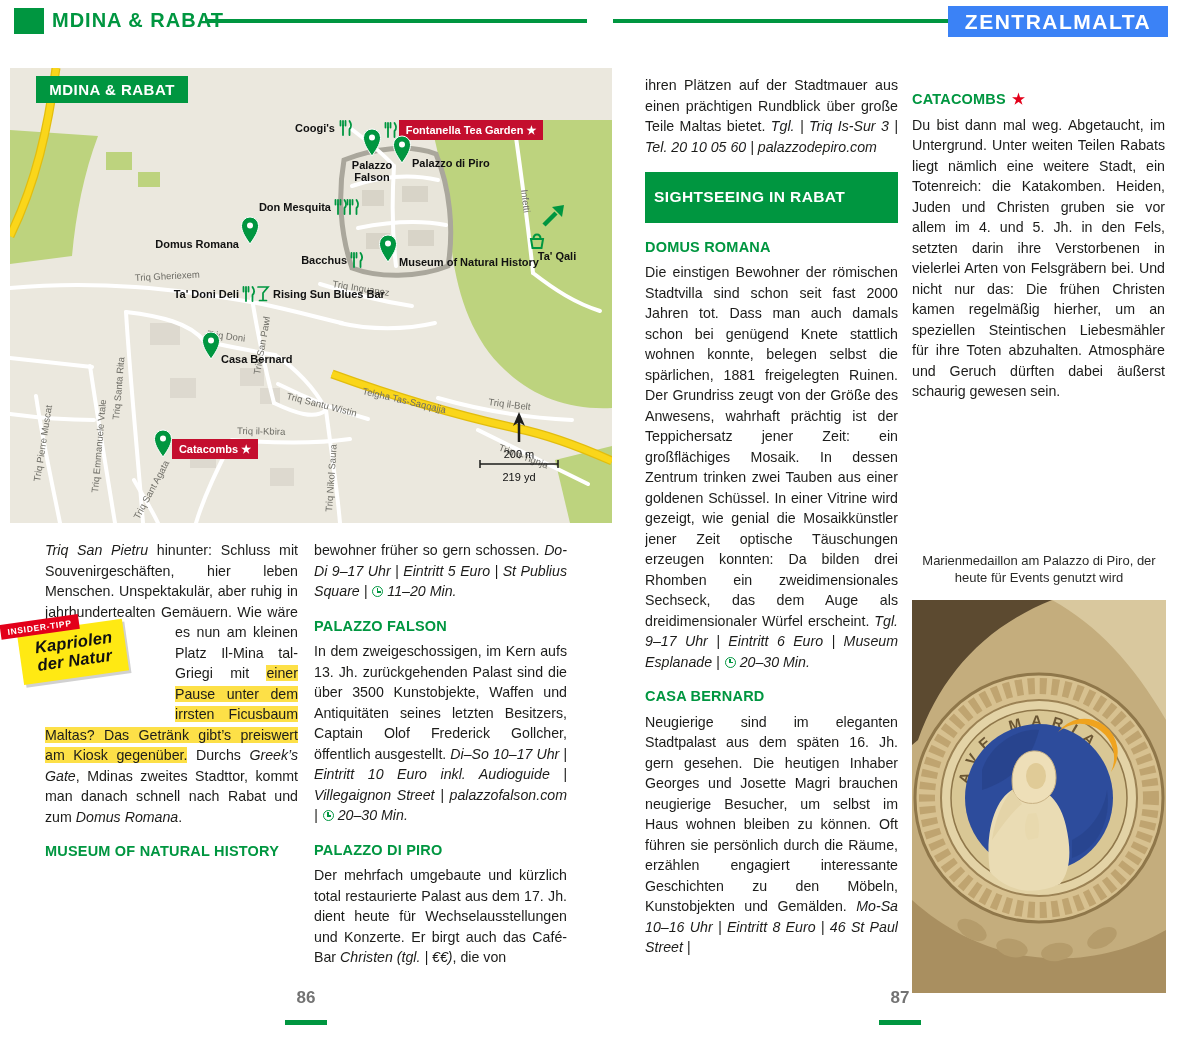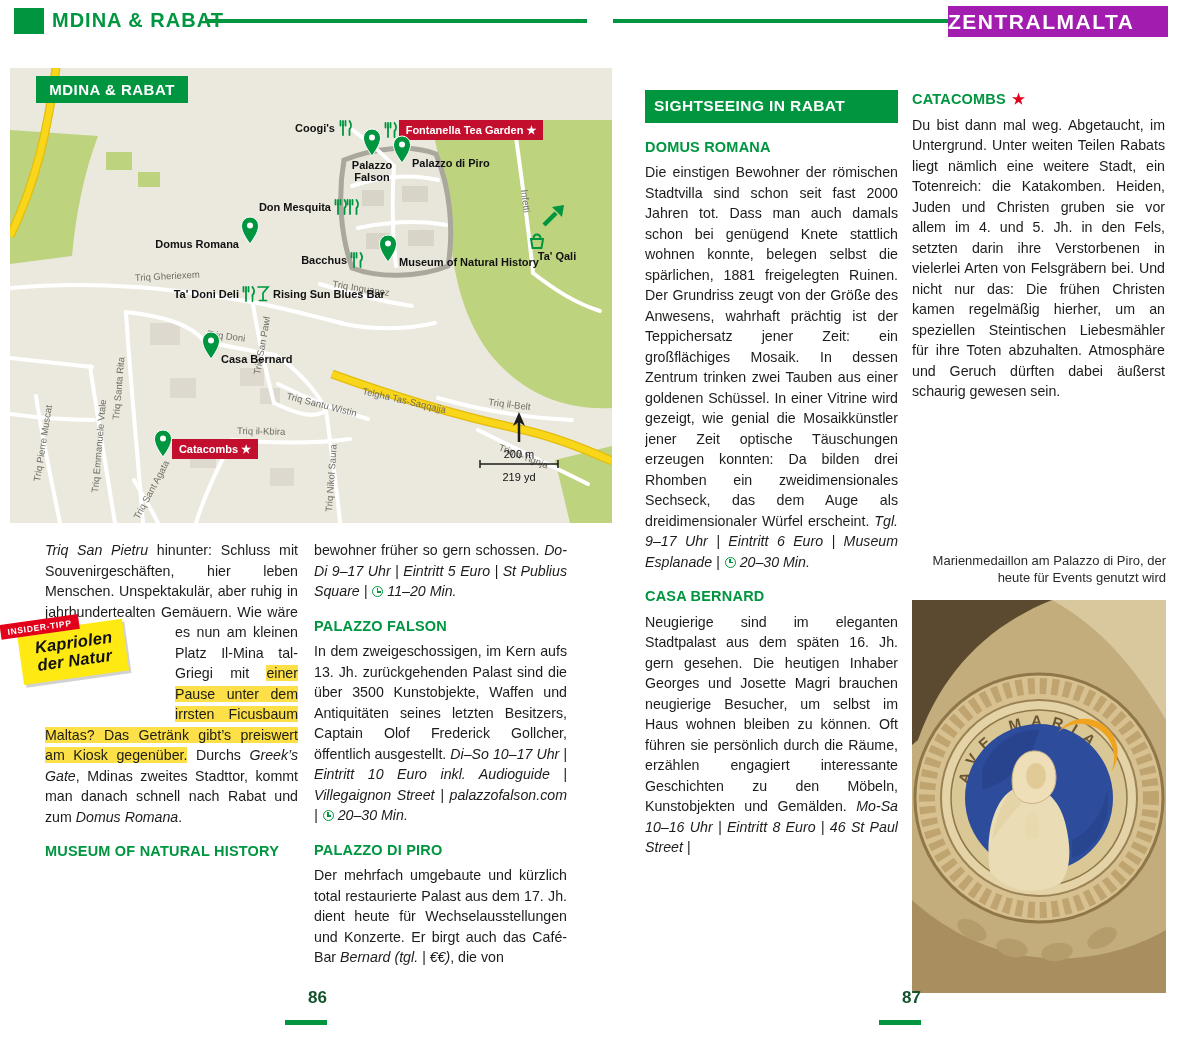--- a/index.html
+++ b/index.html
@@ -5,67 +5,67 @@
   *{margin:0;padding:0;box-sizing:border-box}
   html,body{width:1200px;height:1049px}
   body{position:relative;background:#fff;font-family:"Liberation Sans",sans-serif;color:#1d1d1b;overflow:hidden}
 
   
   .green-block{position:absolute;left:14px;top:8px;width:30px;height:26px;background:#009640}
   .hdr-title-left{position:absolute;left:52px;top:9px;font-size:20px;font-weight:bold;color:#009640;letter-spacing:1px}
   .hdr-rule{position:absolute;top:19px;height:4px;background:#009640}
   #rule-left{left:205px;width:382px}
   #rule-right{left:613px;width:335px}
-  .hdr-title-right{position:absolute;left:948px;top:6px;width:220px;height:31px;background:#a21caf;color:#fff;font-weight:bold;font-size:21px;text-align:left;line-height:31px;letter-spacing:1.5px}
+  .hdr-title-right{position:absolute;left:948px;top:6px;width:220px;height:31px;background:#3b82f6;color:#fff;font-weight:bold;font-size:21px;text-align:center;line-height:31px;letter-spacing:1.5px}
 
   
   #map{position:absolute;left:10px;top:68px;width:602px;height:455px}
   #map svg{display:block}
   #map text{font-family:"Liberation Sans",sans-serif}
   .street-label{font-size:9.5px;fill:#6e6d66}
   .poi-label{font-size:11px;font-weight:bold;fill:#111}
   .box-label{font-size:11px;font-weight:bold;fill:#fff}
   .map-title{font-size:15px;font-weight:bold;fill:#fff;letter-spacing:.5px}
   .scale-label{font-size:11px;fill:#111}
 
   
   .col{position:absolute;width:253px;font-size:14.2px;line-height:20.5px;text-align:justify;color:#1c1c1a;overflow:hidden}
   #col-l1{left:45px;top:540px;height:474px;overflow:visible}
   #col-l2{left:314px;top:540px;height:474px}
   #col-r1{left:645px;top:75px;height:934px}
   #col-r2{left:912px;top:75px;height:470px}
   .body-p{text-align:justify}
   h3.sec{color:#009640;font-size:14.5px;font-weight:bold;margin:14px 0 5px;text-align:left;letter-spacing:.2px}
-  .section-banner{background:#009640;color:#fff;font-weight:bold;font-size:15.5px;letter-spacing:.4px;padding:6px 9px;margin:15px 0 10px;text-align:left}
+  .section-banner{background:#009640;color:#fff;font-weight:bold;font-size:15.5px;letter-spacing:.4px;padding:15px 9px;margin:15px 0 10px;text-align:left}
   .seg-i{font-style:italic}
   .seg-hl{background:#fde047}
   .seg-clock{display:inline-block;width:11px;height:11px;border:1.6px solid #009640;border-radius:50%;position:relative;margin:0 4px 0 1px;vertical-align:-1px}
   .seg-clock::after{content:"";position:absolute;left:3.6px;top:1.2px;width:1.5px;height:3.8px;background:#009640}
   .seg-clock::before{content:"";position:absolute;left:3.6px;top:4.2px;width:3.6px;height:1.5px;background:#009640}
   .red-star{color:#e3001a;margin-left:6px}
 
   
   .fspacer{float:left;width:0;height:84px}
   .freserve{float:left;clear:left;width:130px;height:84px}
 
   
   #insider-badge{position:absolute;left:20px;top:626px;transform:rotate(-8deg);background:#ffe913;padding:7px 12px 9px 16px;box-shadow:2px 3px 0 rgba(0,0,0,.18)}
   .insider-line{display:block;font-weight:bold;font-style:italic;font-size:16.5px;line-height:18px;color:#111;letter-spacing:.2px}
   .insider-tag{position:absolute;top:-11px;left:-16px;background:#e3001a;color:#fff;font-size:8.5px;font-weight:bold;letter-spacing:.7px;padding:2.5px 7px;font-style:normal}
 
   
-  #photo-caption{position:absolute;left:912px;top:552px;width:254px;text-align:right;font-size:13px;line-height:17px;color:#2a2a28}
+  #photo-caption{position:absolute;left:912px;top:552px;width:254px;text-align:center;font-size:13px;line-height:17px;color:#2a2a28}
   #photo{position:absolute;left:912px;top:600px;width:254px;height:393px}
   .medallion-letters{font-size:15px;font-weight:bold;fill:#6a5532;letter-spacing:9px}
 
   
   .pagebar{position:absolute;top:1020px;width:42px;height:5px;background:#009640}
   #pagebar-l{left:285px}
   #pagebar-r{left:879px}
-  .pageno{position:absolute;top:988px;width:42px;text-align:right;font-weight:bold;font-size:17px;color:#14532d}
+  .pageno{position:absolute;top:988px;width:42px;text-align:center;font-weight:bold;font-size:17px;color:#737373}
   #pageno-l{left:285px}
   #pageno-r{left:879px}
 </style>
 </head>
 <body>
 
 <span class="green-block"></span>
 <span class="hdr-title-left">MDINA &amp; RABAT</span>
 <span class="hdr-rule" id="rule-left"></span>
 <span class="hdr-rule" id="rule-right"></span>
@@ -254,30 +254,31 @@
 <div class="col" id="col-l1">
   <p class="body-p"><span class="fspacer"></span><span class="freserve"></span><span><span class="seg-i">Triq San Pietru</span><span> hinunter: Schluss mit Souvenirgeschäften, hier leben Menschen. Unspektakulär, aber ruhig in jahrhundertealten Gemäuern. Wie wäre es nun am kleinen Platz Il-Mina tal-Griegi mit </span><span class="seg-hl">einer Pause unter dem irrsten Ficusbaum Maltas? Das Getränk gibt’s preiswert am Kiosk gegenüber.</span><span> Durchs </span><span class="seg-i">Greek’s Gate</span><span>, Mdinas zweites Stadttor, kommt man danach schnell nach Rabat und zum </span><span class="seg-i">Domus Romana</span><span>.</span></span></p>
   <h3 class="sec">MUSEUM OF NATURAL HISTORY</h3>
 </div>
 
 <div class="col" id="col-l2">
   <p class="body-p"><span>bewohner früher so gern schossen. </span><span class="seg-i">Do-Di 9–17 Uhr | Eintritt 5 Euro | St Publius Square | </span><span class="seg-clock"></span><span class="seg-i">11–20 Min.</span></p>
   <h3 class="sec">PALAZZO FALSON</h3>
   <p class="body-p"><span>In dem zweigeschossigen, im Kern aufs 13. Jh. zurückgehenden Palast sind die über 3500 Kunstobjekte, Waffen und Antiquitäten seines letzten Besitzers, Captain Olof Frederick Gollcher, öffentlich ausgestellt. </span><span class="seg-i">Di–So 10–17 Uhr | Eintritt 10 Euro inkl. Audioguide | Villegaignon Street | palazzofalson.com | </span><span class="seg-clock"></span><span class="seg-i">20–30 Min.</span></p>
   <h3 class="sec">PALAZZO DI PIRO</h3>
-  <p class="body-p"><span>Der mehrfach umgebaute und kürzlich total restaurierte Palast aus dem 17. Jh. dient heute für Wechselausstellungen und Konzerte. Er birgt auch das Café-Bar </span><span class="seg-i">Bernard (tgl. | €€)</span><span>, die von</span></p>
+  <p class="body-p"><span>Der mehrfach umgebaute und kürzlich total restaurierte Palast aus dem 17. Jh. dient heute für Wechselausstellungen und Konzerte. Er birgt auch das Café-Bar </span><span class="seg-i">Christen (tgl. | €€)</span><span>, die von</span></p>
 </div>
 
 <div id="insider-badge">
   <span class="insider-tag">INSIDER-TIPP</span>
   <span class="insider-line">Kapriolen</span>
   <span class="insider-line">der Natur</span>
 </div>
 
 <div class="col" id="col-r1">
+  <p class="body-p"><span>ihren Plätzen auf der Stadtmauer aus einen prächtigen Rundblick über große Teile Maltas bietet. </span><span class="seg-i">Tgl. | Triq Is-Sur 3 | Tel. 20 10 05 60 | palazzodepiro.com</span></p>
   <div class="section-banner">SIGHTSEEING IN RABAT</div>
   <h3 class="sec">DOMUS ROMANA</h3>
   <p class="body-p"><span>Die einstigen Bewohner der römischen Stadtvilla sind schon seit fast 2000 Jahren tot. Dass man auch damals schon bei genügend Knete stattlich wohnen konnte, belegen selbst die spärlichen, 1881 freigelegten Ruinen. Der Grundriss zeugt von der Größe des Anwesens, wahrhaft prächtig ist der Teppichersatz jener Zeit: ein großflächiges Mosaik. In dessen Zentrum trinken zwei Tauben aus einer goldenen Schüssel. In einer Vitrine wird gezeigt, wie genial die Mosaikkünstler jener Zeit optische Täuschungen erzeugen konnten: Da bilden drei Rhomben ein zweidimensionales Sechseck, das dem Auge als dreidimensionaler Würfel erscheint. </span><span class="seg-i">Tgl. 9–17 Uhr | Eintritt 6 Euro | Museum Esplanade | </span><span class="seg-clock"></span><span class="seg-i">20–30 Min.</span></p>
   <h3 class="sec">CASA BERNARD</h3>
   <p class="body-p"><span>Neugierige sind im eleganten Stadtpalast aus dem späten 16. Jh. gern gesehen. Die heutigen Inhaber Georges und Josette Magri brauchen neugierige Besucher, um selbst im Haus wohnen bleiben zu können. Oft führen sie persönlich durch die Räume, erzählen engagiert interessante Geschichten zu den Möbeln, Kunstobjekten und Gemälden. </span><span class="seg-i">Mo-Sa 10–16 Uhr | Eintritt 8 Euro | 46 St Paul Street |</span></p>
 </div>
 
 <div class="col" id="col-r2">
   <h3 class="sec"><span>CATACOMBS</span><span class="red-star">★</span></h3>
   <p class="body-p"><span>Du bist dann mal weg. Abgetaucht, im Untergrund. Unter weiten Teilen Rabats liegt nämlich eine weitere Stadt, ein Totenreich: die Katakomben. Heiden, Juden und Christen gruben sie vor allem im 4. und 5. Jh. in den Fels, setzten darin ihre Verstorbenen in vielerlei Arten von Felsgräbern bei. Und nicht nur das: Die frühen Christen kamen regelmäßig hierher, um an speziellen Steintischen Liebesmähler für ihre Toten abzuhalten. Atmosphäre und Geruch dürften dabei äußerst schaurig gewesen sein.</span></p>

